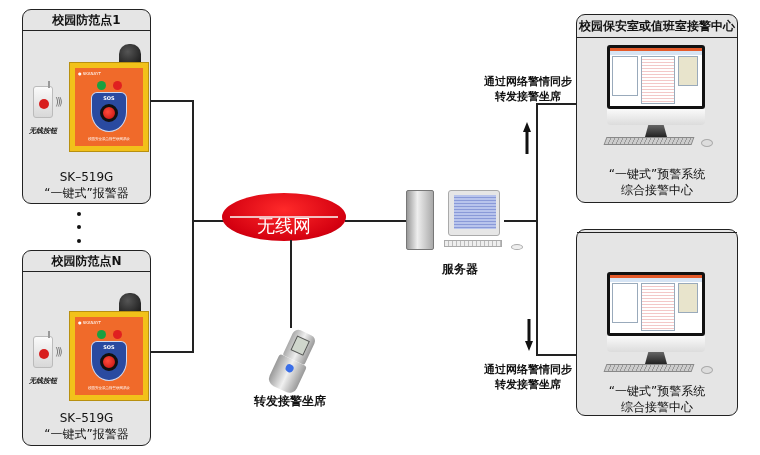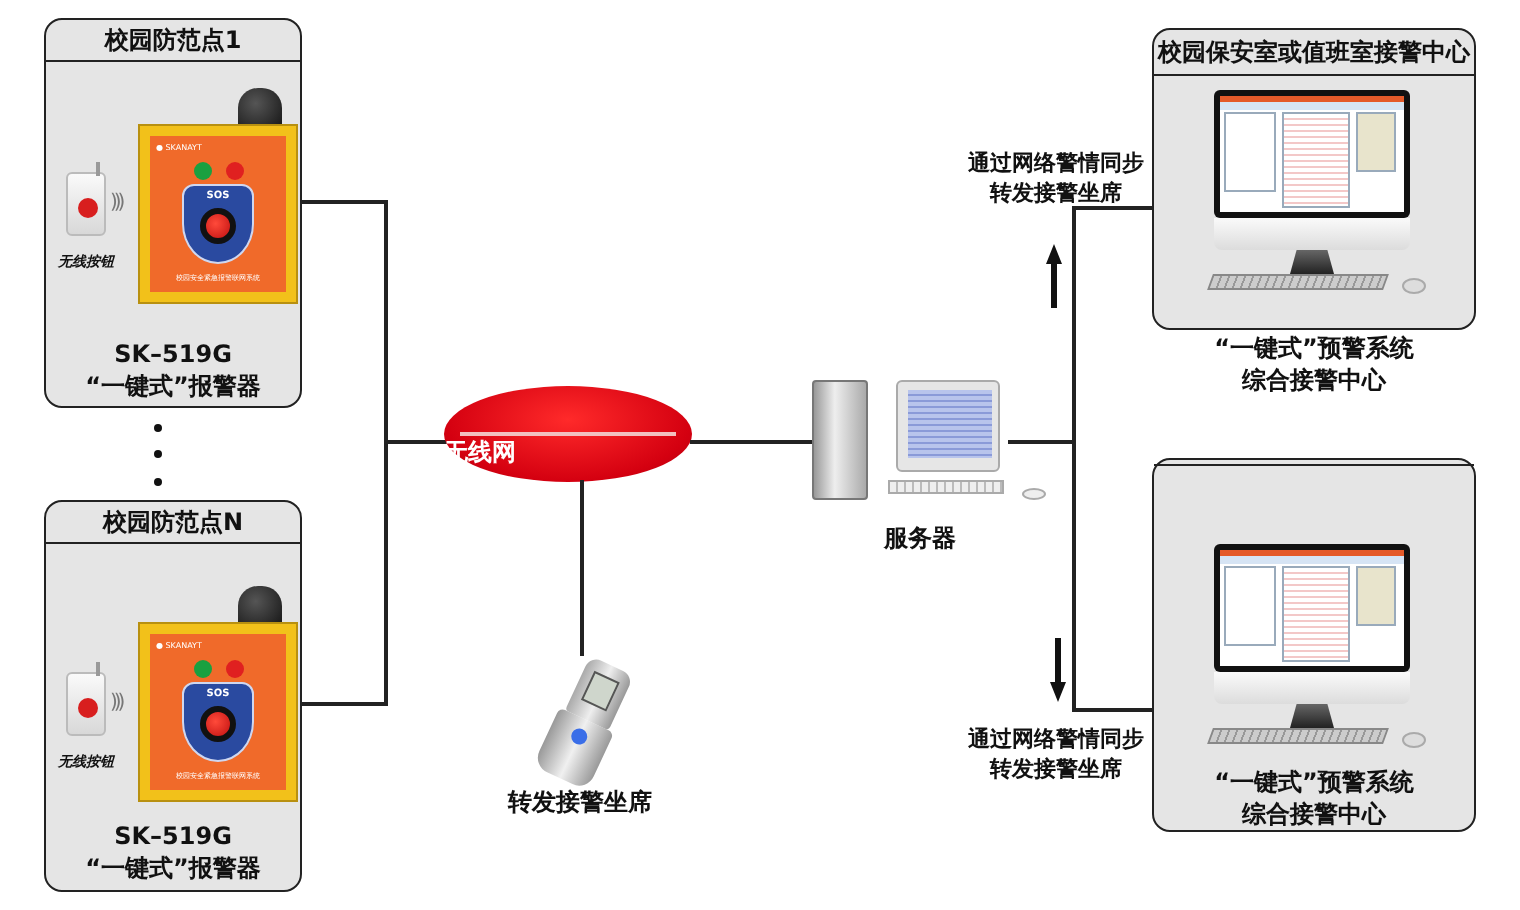--- a/index.html
+++ b/index.html
@@ -1,20 +1,20 @@
 <!DOCTYPE html>
 <html><head>
 <meta charset="utf-8">
 <style>
   * { box-sizing: border-box; margin: 0; padding: 0; }
   body { width: 760px; height: 455px; background: #ffffff; position: relative; overflow: hidden;
          font-family: "DejaVu Sans", "Liberation Sans", sans-serif; color: #111; }
   .box { position: absolute; border: 1.5px solid #222; border-radius: 9px; background: #e5e5e5; }
   .box .title { border-bottom: 1.5px solid #222; text-align: center; font-weight: bold; font-size: 12px; line-height: 20px; }
-  .box .caption { position: absolute; left: 0; right: 0; text-align: center; font-weight: bold; font-size: 12px; line-height: 15px; }
+  .box .caption { position: absolute; left: 0; right: 0; text-align: center; font-weight: normal; font-size: 12px; line-height: 15px; }
   .line { position: absolute; background: #222; }
   .lbl { position: absolute; font-weight: bold; font-size: 11px; text-align: center; line-height: 15px; }
   
   .alarm { position: absolute; width: 80px; height: 108px; }
   .alarm .horn { position: absolute; left: 50px; top: 0; width: 22px; height: 22px; background: radial-gradient(circle at 40% 35%, #555, #111); border-radius: 10px 10px 3px 3px; }
   .alarm .body { position: absolute; left: 0; top: 18px; width: 80px; height: 90px; background: #f2c11a; border: 1px solid #b89010; }
   .alarm .face { position: absolute; left: 5px; top: 5px; width: 68px; height: 78px; background: #f06a2a; }
   .alarm .brand { position: absolute; left: 3px; top: 3px; font-size: 4px; color: #fff; }
   .alarm .led { position: absolute; top: 13px; width: 9px; height: 9px; border-radius: 50%; }
   .alarm .shield { position: absolute; left: 16px; top: 24px; width: 36px; height: 40px; background: #2a4aa0; border-radius: 6px 6px 50% 50%; border: 1px solid #cfd7f0; }
@@ -47,21 +47,21 @@
   .phone { position: absolute; width: 30px; height: 62px; transform: rotate(25deg); }
   .phone .top { position: absolute; left: 3px; top: 0; width: 24px; height: 30px; background: linear-gradient(90deg, #aaa, #eee, #999); border-radius: 6px 6px 2px 2px; }
   .phone .top .scr { position: absolute; left: 5px; top: 6px; width: 14px; height: 16px; background: #cfd6cc; border: 1px solid #555; }
   .phone .bot { position: absolute; left: 0; top: 30px; width: 30px; height: 32px; background: linear-gradient(90deg, #999, #f0f0f0, #999); border-radius: 3px 3px 8px 8px; }
   .phone .bot .nav { position: absolute; left: 11px; top: 5px; width: 8px; height: 8px; border-radius: 50%; background: #3a6ee8; }
   
   .gsm { position: absolute; left: 222px; top: 193px; width: 124px; height: 48px; border-radius: 50%;
          background: radial-gradient(ellipse at 50% 35%, #ff2a2a, #d40010 70%, #a8000c); }
   .gsm .t1 { position: absolute; left: 0; right: 0; top: 6px; text-align: center; color: #fff; font-size: 12.5px; line-height: 14px; }
   .gsm .sep { position: absolute; left: 8px; right: 8px; top: 23px; height: 1.5px; background: #f2c0c0; }
-  .gsm .t2 { position: absolute; left: 0; right: 0; top: 26px; color: #fff; font-size: 12px; line-height: 14px; font-weight: bold; }
+  .gsm .t2 { position: absolute; left: 0; right: 0; top: 26px; text-align: center; color: #fff; font-size: 18px; line-height: 14px; }
   .arrow { position: absolute; width: 8px; }
   .dot { position: absolute; width: 4px; height: 4px; border-radius: 50%; background: #111; }
 </style>
 </head>
 <body>
 
 <div class="box" style="left:22px; top:9px; width:129px; height:195px;">
   <div class="title">校园防范点1</div>
   <div class="remote" style="left:10px; top:76px;">
     <div class="ant"></div>
@@ -160,21 +160,21 @@
 </svg>
 <svg class="arrow" style="left:525px; top:319px; height:32px;" viewBox="0 0 8 32">
   <polygon points="2.5,0 5.5,0 5.5,22 8,22 4,32 0,22 2.5,22" fill="#111"></polygon>
 </svg>
 
 <div class="lbl" style="left:478px; top:74px; width:100px;">通过网络警情同步</div>
 <div class="lbl" style="left:478px; top:89px; width:100px;">转发接警坐席</div>
 <div class="lbl" style="left:478px; top:362px; width:100px;">通过网络警情同步</div>
 <div class="lbl" style="left:478px; top:377px; width:100px;">转发接警坐席</div>
 
-<div class="box" style="left:576px; top:14px; width:162px; height:151px;">
+<div class="box" style="left:576px; top:14px; width:162px; height:189px;">
   <div class="title" style="line-height:22px;">校园保安室或值班室接警中心</div>
   <div class="imac" style="left:20px; top:30px;">
     <div class="screen">
         <div class="ui">
           <div class="pane1"></div>
           <div class="pane2"></div>
           <div class="pane3"></div>
         </div>
       </div>
     <div class="chin"></div>

